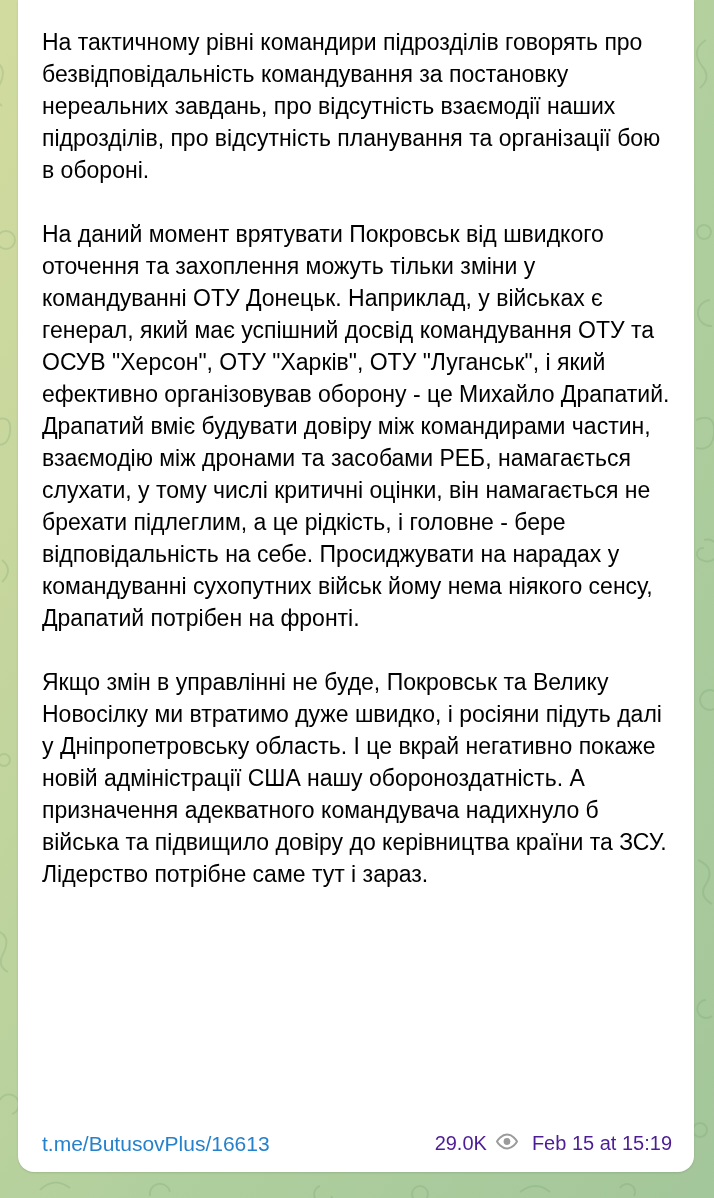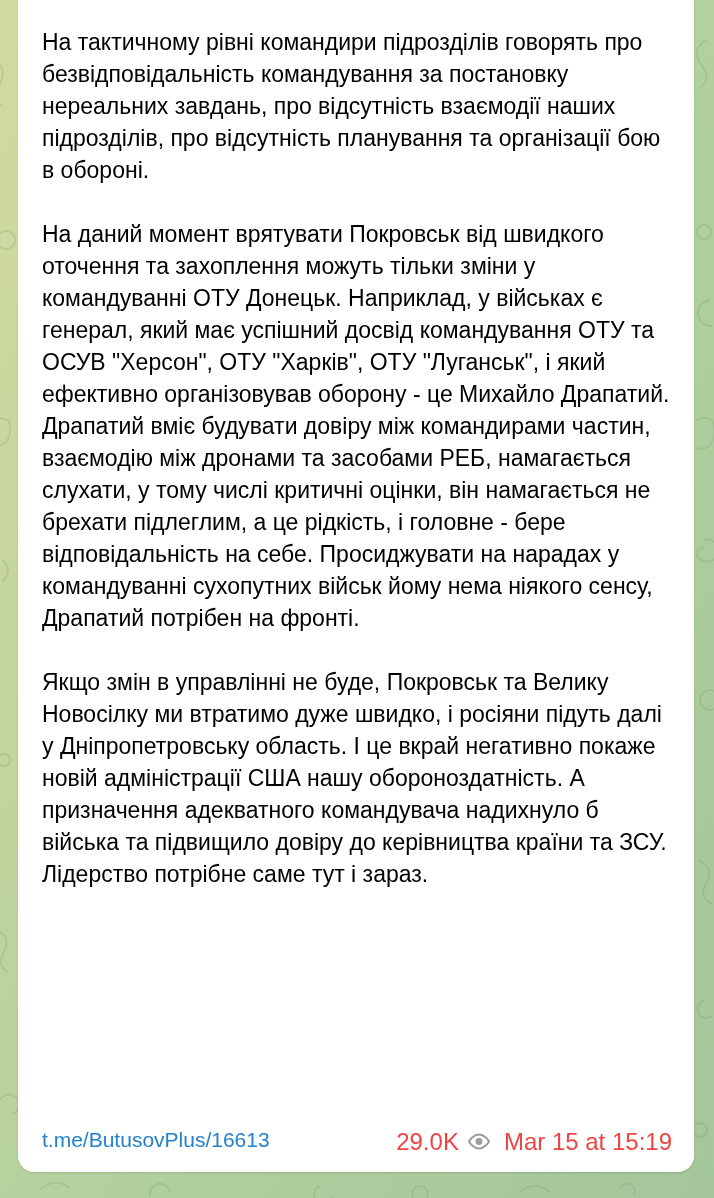--- a/index.html
+++ b/index.html
@@ -58,22 +58,22 @@
   }
   .post-link {
     color: #2481cc;
     font-size: 21px;
     text-decoration: none;
     cursor: pointer;
   }
   .meta {
     display: flex;
     align-items: center;
-    color: #ef4444;
-    font-size: 24px;
+    color: #4c1d95;
+    font-size: 20px;
   }
   .views-count { margin-right: 8px; }
   .eye-icon    { margin-right: 13px; display: inline-block; }
   .timestamp   { white-space: nowrap; }
 </style>
 </head>
 <body>
 
 <div class="chat-bg">
 
@@ -116,18 +116,18 @@
     <div class="footer">
       <a class="post-link">t.me/ButusovPlus/16613</a>
       <div class="meta">
         <span class="views-count">29.0K</span>
         <span class="eye-icon">
           <svg width="24" height="17" viewBox="0 0 24 17" xmlns="http://www.w3.org/2000/svg">
             <path d="M12 1.5 C6.5 1.5 2.8 7 2 8.5 C2.8 10 6.5 15.5 12 15.5 C17.5 15.5 21.2 10 22 8.5 C21.2 7 17.5 1.5 12 1.5 Z" fill="none" stroke="#9b9b9b" stroke-width="2" stroke-linejoin="round"></path>
             <circle cx="12" cy="8.5" r="3.4" fill="#9b9b9b"></circle>
           </svg>
         </span>
-        <span class="timestamp">Mar 15 at 15:19</span>
+        <span class="timestamp">Feb 15 at 15:19</span>
       </div>
     </div>
 
   </div>
 </div>
 
 </body></html>

